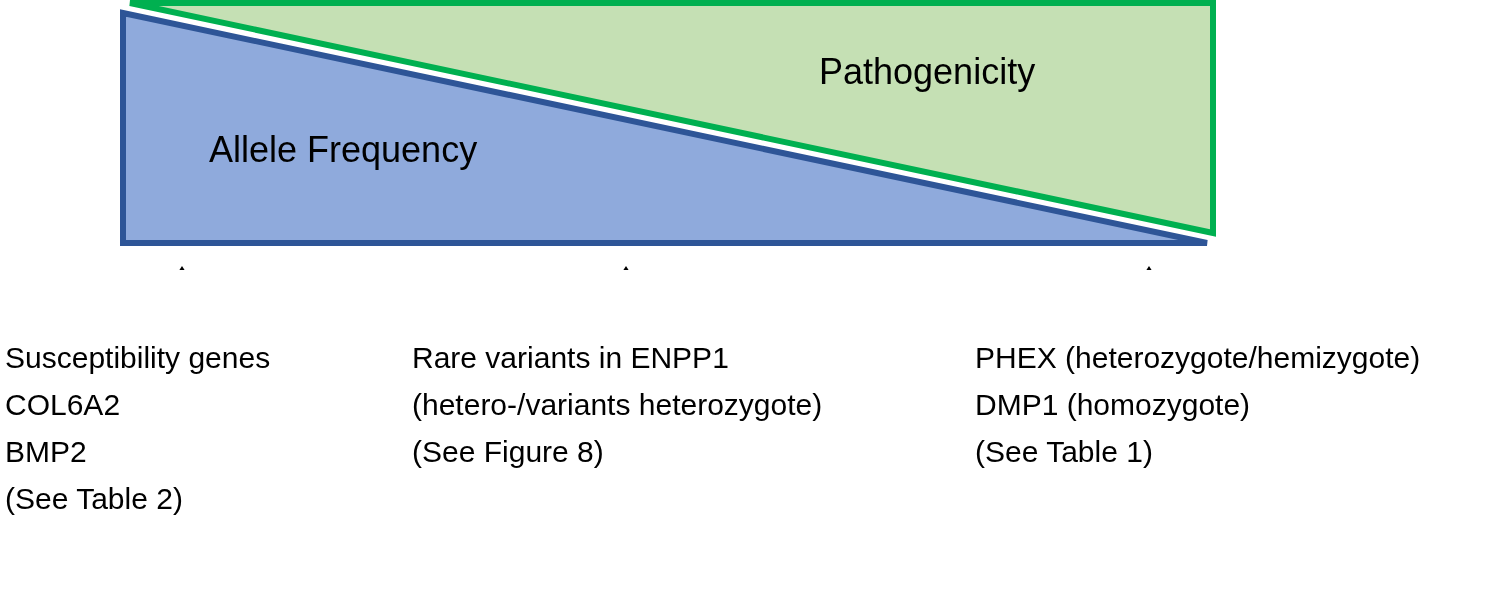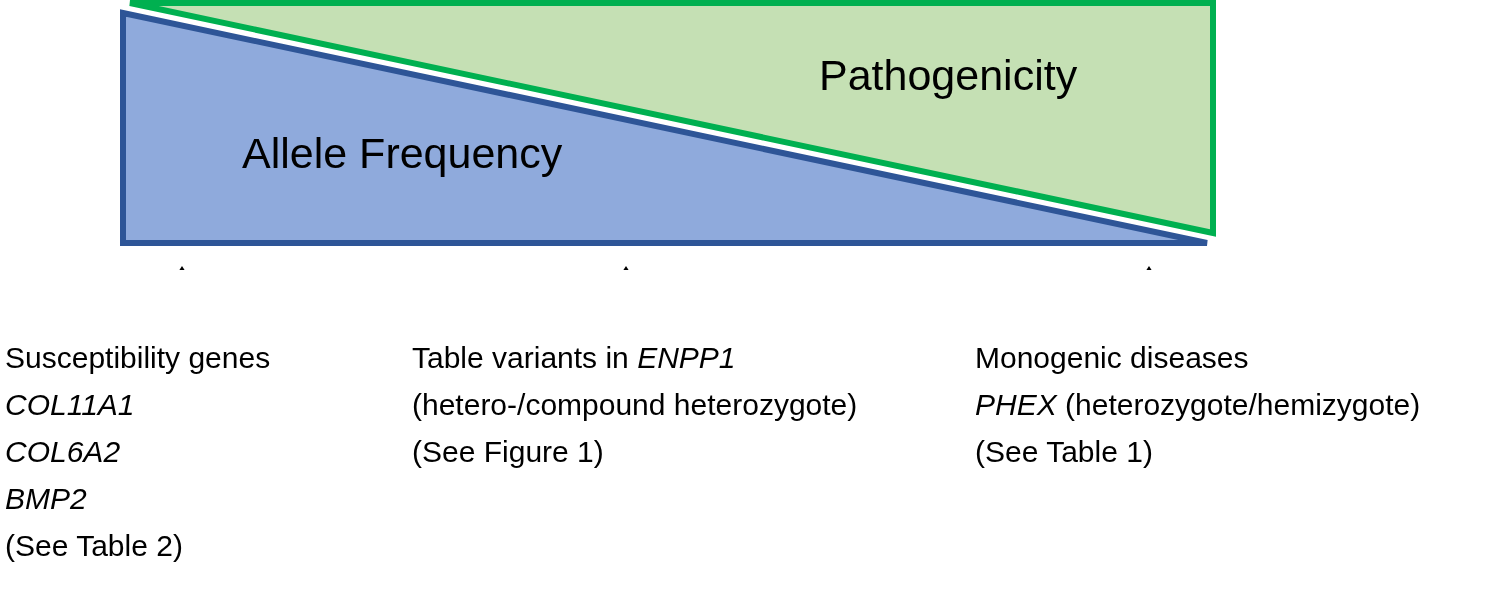--- a/index.html
+++ b/index.html
@@ -29,50 +29,49 @@
     position: absolute;
     left: 0;
     top: 0;
     width: 1502px;
     height: 270px;
   }
 
   
   .wedge-label {
     position: absolute;
-    font-size: 43px;
+    font-size: 36px;
     line-height: 1;
     white-space: nowrap;
     color: #000;
     text-align: right;
   }
   #label-allele-frequency {
     left: 209px;
     top: 132px;
-    margin-left: 33px;
   }
   #label-pathogenicity {
     left: 819px;
     top: 54px;
   }
 
   
   .text-column {
     position: absolute;
     top: 334px;
     font-size: 30px;
     line-height: 47px;
     white-space: nowrap;
   }
   #column-susceptibility { left: 5px; }
   #column-rare-variants  { left: 412px; }
   #column-monogenic      { left: 975px; }
 
   .text-line { display: block; height: 47px; }
-  .gene { font-style: italic; }
+  .gene { }
 </style>
 </head>
 <body>
 
 <div id="figure-root">
 
   <svg id="wedge-diagram" viewBox="0 0 1502 270">
 
     <polygon points="130,3 1213,3 1213,233 130,3" fill="#c5e0b4" stroke="#00b050" stroke-width="6" stroke-linejoin="miter"></polygon>
 
@@ -88,31 +87,30 @@
       <polygon points="1149,266 1171,300 1158,300 1158,322 1140,322 1140,300 1127,300"></polygon>
     </g>
   </svg>
 
   <div class="wedge-label" id="label-allele-frequency">Allele Frequency</div>
 
   <div class="wedge-label" id="label-pathogenicity">Pathogenicity</div>
 
   <div class="text-column" id="column-susceptibility">
       <span class="text-line"><span>Susceptibility genes</span></span>
-      <span class="text-line"><span class="gene">COL11A1</span></span>
       <span class="text-line"><span class="gene">COL6A2</span></span>
       <span class="text-line"><span class="gene">BMP2</span></span>
       <span class="text-line"><span>(See Table 2)</span></span>
     </div>
 
   <div class="text-column" id="column-rare-variants">
-      <span class="text-line"><span>Table variants in </span><span class="gene">ENPP1</span></span>
-      <span class="text-line"><span>(hetero-/compound heterozygote)</span></span>
-      <span class="text-line"><span>(See Figure 1)</span></span>
+      <span class="text-line"><span>Rare variants in </span><span class="gene">ENPP1</span></span>
+      <span class="text-line"><span>(hetero-/variants heterozygote)</span></span>
+      <span class="text-line"><span>(See Figure 8)</span></span>
     </div>
 
   <div class="text-column" id="column-monogenic">
-      <span class="text-line"><span>Monogenic diseases</span></span>
       <span class="text-line"><span class="gene">PHEX</span><span> (heterozygote/hemizygote)</span></span>
+      <span class="text-line"><span class="gene">DMP1</span><span> (homozygote)</span></span>
       <span class="text-line"><span>(See Table 1)</span></span>
     </div>
 
 </div>
 
 </body></html>

